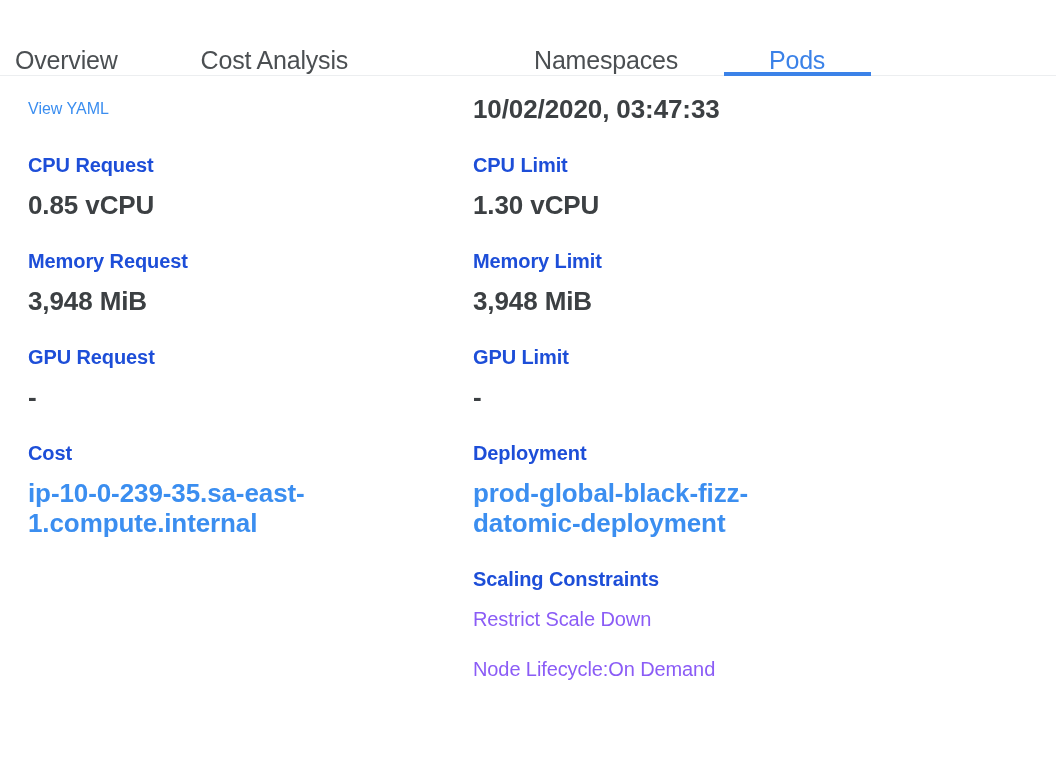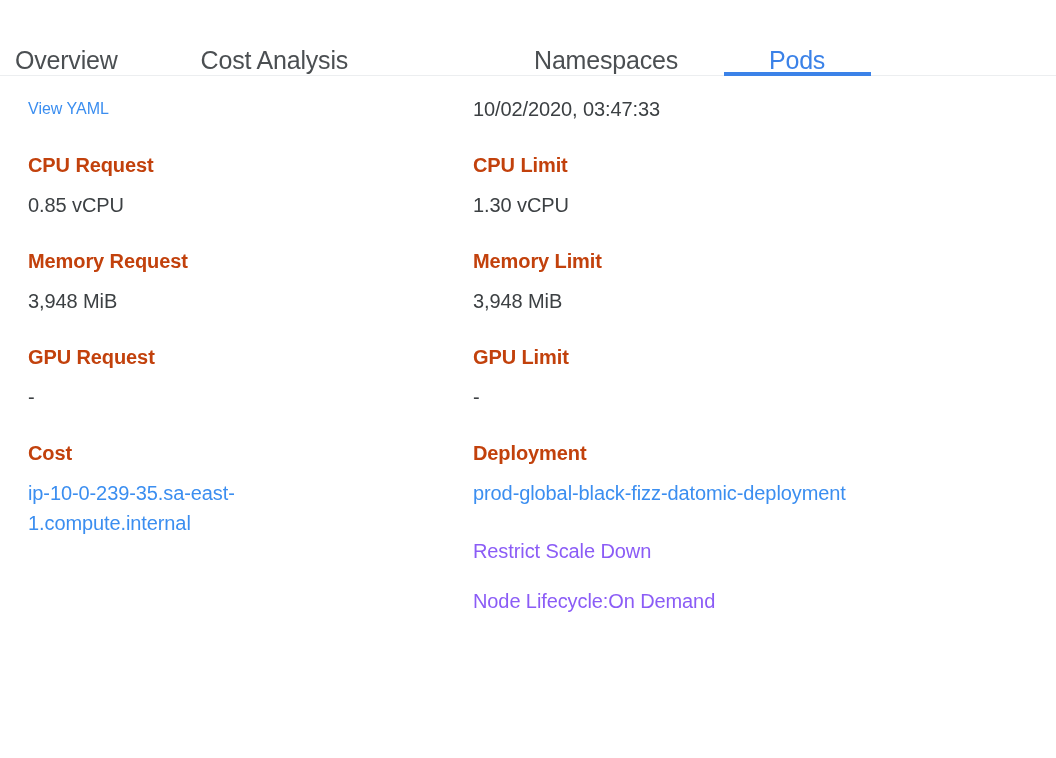--- a/index.html
+++ b/index.html
@@ -83,28 +83,28 @@
   .col-right { width: 560px; padding-left: 9px; }
 
   .field {
     margin-bottom: 28px;
   }
   .field:last-child { margin-bottom: 0; }
 
   .field-label {
     font-size: 20px;
     font-weight: 700;
-    color: #c2410c;
+    color: #1d4ed8;
     line-height: 26px;
     margin-bottom: 12px;
     letter-spacing: -0.1px;
   }
   .field-value {
-    font-size: 20px;
-    font-weight: 400;
+    font-size: 26px;
+    font-weight: 700;
     color: #3c4043;
     line-height: 30px;
     letter-spacing: -0.1px;
   }
   .field-value.link,
   .toplink {
     color: #3b8ef0;
     cursor: pointer;
     text-decoration: none;
     display: inline-block;
@@ -215,19 +215,20 @@
       <div class="field-label">GPU Limit</div>
       <div class="field-value">-</div>
     </div>
 
     <div class="field">
       <div class="field-label">Deployment</div>
       <a class="field-value link wrap-depl">prod-global-black-fizz-datomic-deployment</a>
     </div>
 
     <div class="field">
+      <div class="field-label">Scaling Constraints</div>
       <div class="constraint-line">Restrict Scale Down</div>
       <div class="constraint-line">Node Lifecycle:On Demand</div>
     </div>
 
   </div>
 
 </div>
 
 </body></html>

